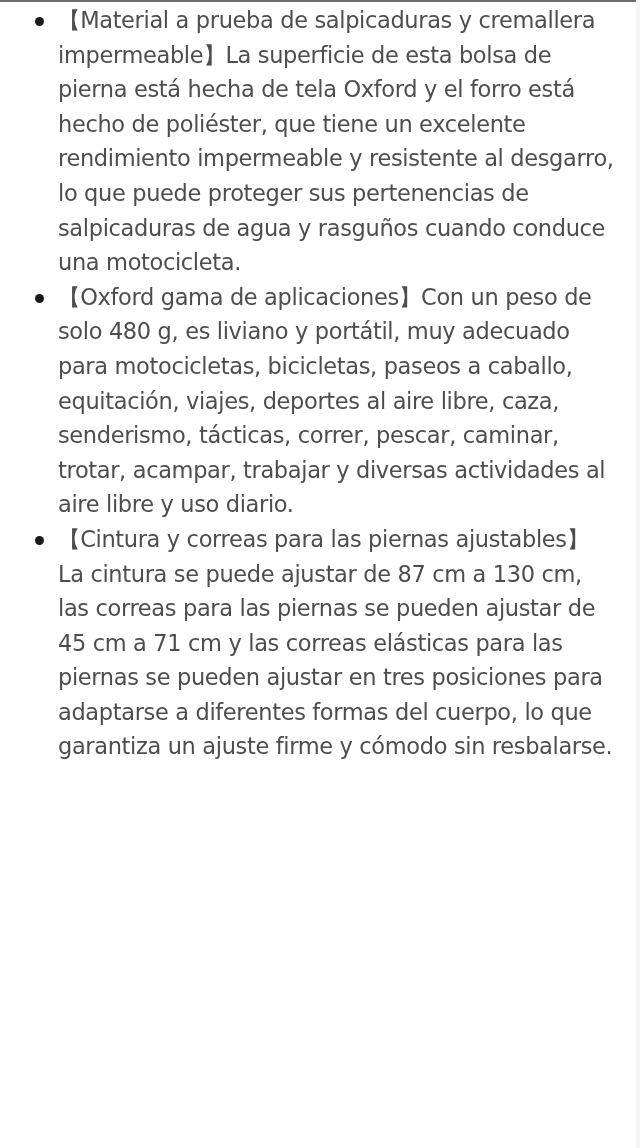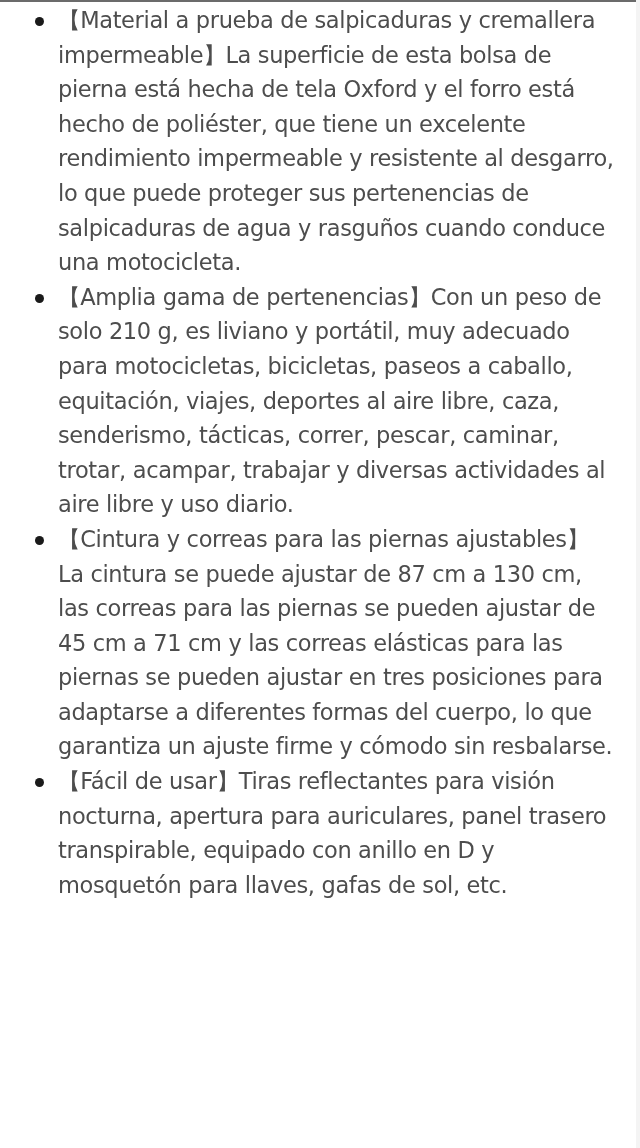--- a/index.html
+++ b/index.html
@@ -65,23 +65,19 @@
 <div class="top-border"></div>
 <div class="right-edge"></div>
 
 <ul class="feature-list">
   <li>
     <span class="bullet"></span>
     <span class="heading-text">【Material a prueba de salpicaduras y cremallera impermeable】</span><span class="body-text">La superficie de esta bolsa de pierna está hecha de tela Oxford y el forro está hecho de poliéster, que tiene un excelente rendimiento impermeable y resistente al desgarro, lo que puede proteger sus pertenencias de salpicaduras de agua y rasguños cuando conduce una motocicleta.</span>
   </li>
   <li>
     <span class="bullet"></span>
-    <span class="heading-text">【Amplia gama de pertenencias】</span><span class="body-text">Con un peso de solo 210 g, es liviano y portátil, muy adecuado para motocicletas, bicicletas, paseos a caballo, equitación, viajes, deportes al aire libre, caza, senderismo, tácticas, correr, pescar, caminar, trotar, acampar, trabajar y diversas actividades al aire libre y uso diario.</span>
+    <span class="heading-text">【Oxford gama de aplicaciones】</span><span class="body-text">Con un peso de solo 480 g, es liviano y portátil, muy adecuado para motocicletas, bicicletas, paseos a caballo, equitación, viajes, deportes al aire libre, caza, senderismo, tácticas, correr, pescar, caminar, trotar, acampar, trabajar y diversas actividades al aire libre y uso diario.</span>
   </li>
   <li>
     <span class="bullet"></span>
     <span class="heading-text">【Cintura y correas para las piernas ajustables】</span><span class="body-text">La cintura se puede ajustar de 87 cm a 130 cm, las correas para las piernas se pueden ajustar de 45 cm a 71 cm y las correas elásticas para las piernas se pueden ajustar en tres posiciones para adaptarse a diferentes formas del cuerpo, lo que garantiza un ajuste firme y cómodo sin resbalarse.</span>
   </li>
-  <li>
-    <span class="bullet"></span>
-    <span class="heading-text">【Fácil de usar】</span><span class="body-text">Tiras reflectantes para visión nocturna, apertura para auriculares, panel trasero transpirable, equipado con anillo en D y mosquetón para llaves, gafas de sol, etc.</span>
-  </li>
 </ul>
 
 </body></html>

